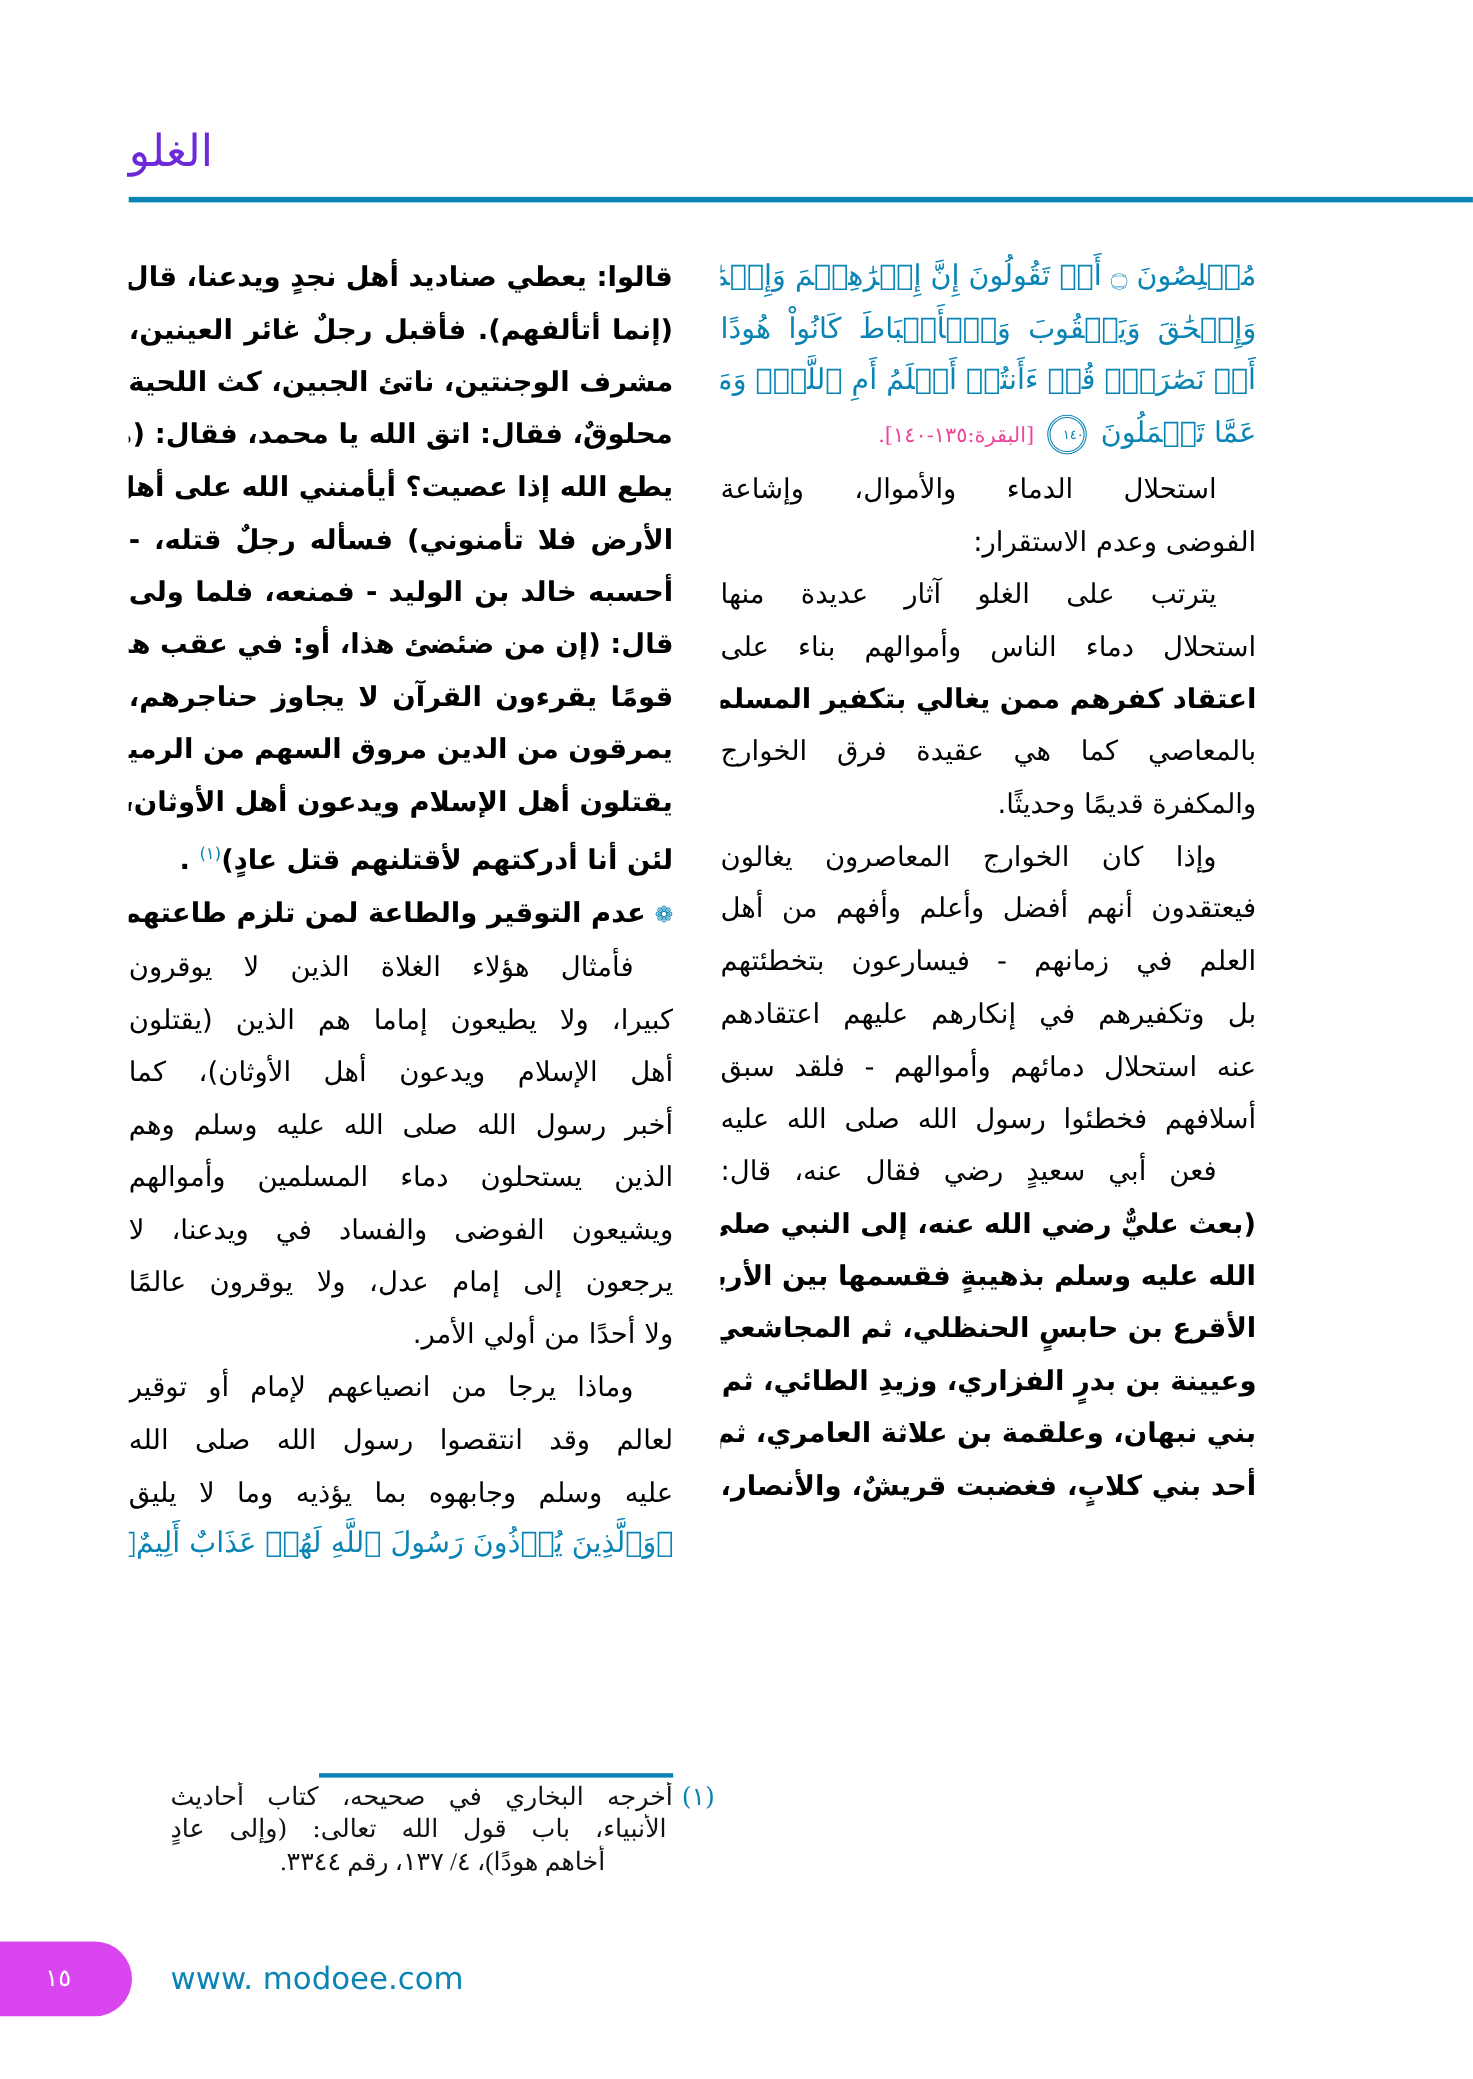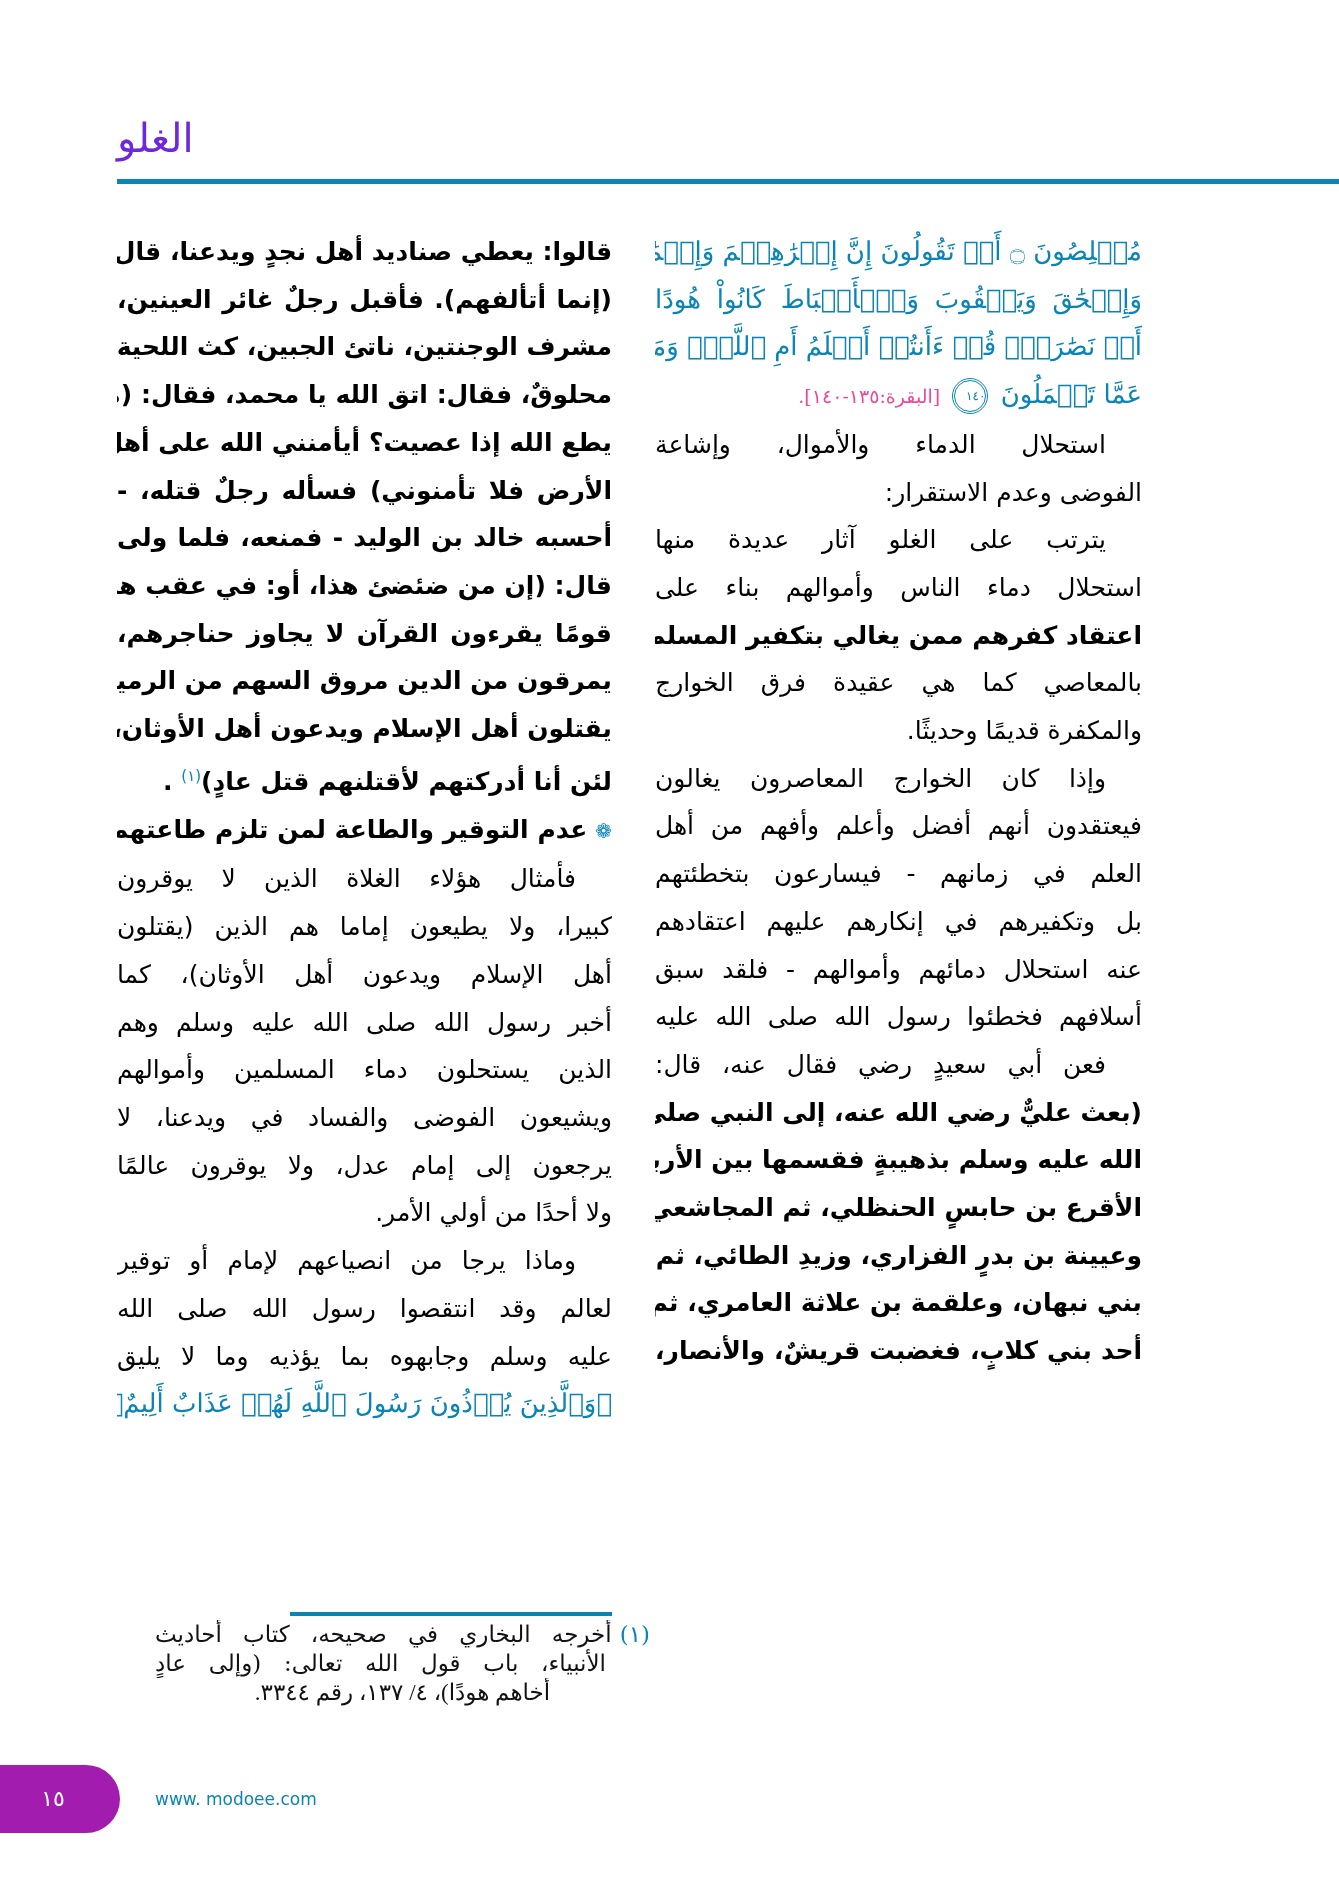--- a/index.html
+++ b/index.html
@@ -38,26 +38,26 @@
     }
     .footnote {
       position: absolute; left: 117px; width: 495px; top: 1620px; direction: rtl;
       font-family: "DejaVu Serif", serif; font-size: 23px; line-height: 29px; color: #111; margin-left: 38px;
     }
     .footnote .fn-num { color: #0a84b4; margin-left: 8px; }
     .footnote .line { text-align-last: justify; }
     .footnote .line.center { text-align-last: center; font-family: Liberation Serif, serif; }
     .page-badge {
       position: absolute; left: 0; top: 1765px; width: 120px; height: 68px;
-      background: #a21caf; border-radius: 0 34px 34px 0;
+      background: #d946ef; border-radius: 0 34px 34px 0;
       color: #fff; font-size: 22px; line-height: 68px; text-align: center; padding-right: 14px; box-sizing: border-box;
     }
     .site-url {
       position: absolute; left: 155px; top: 1775px; font-family: "DejaVu Sans", sans-serif;
-      font-size: 17px; color: #0a84b4; line-height: 48px;
+      font-size: 28px; color: #0a84b4; line-height: 48px;
     }
   </style>
 </head>
 <body>
 
 <div class="page-title">الغلو</div>
 <div class="header-rule"></div>
 
 <div class="column col-right">
   <span class="line quran">

